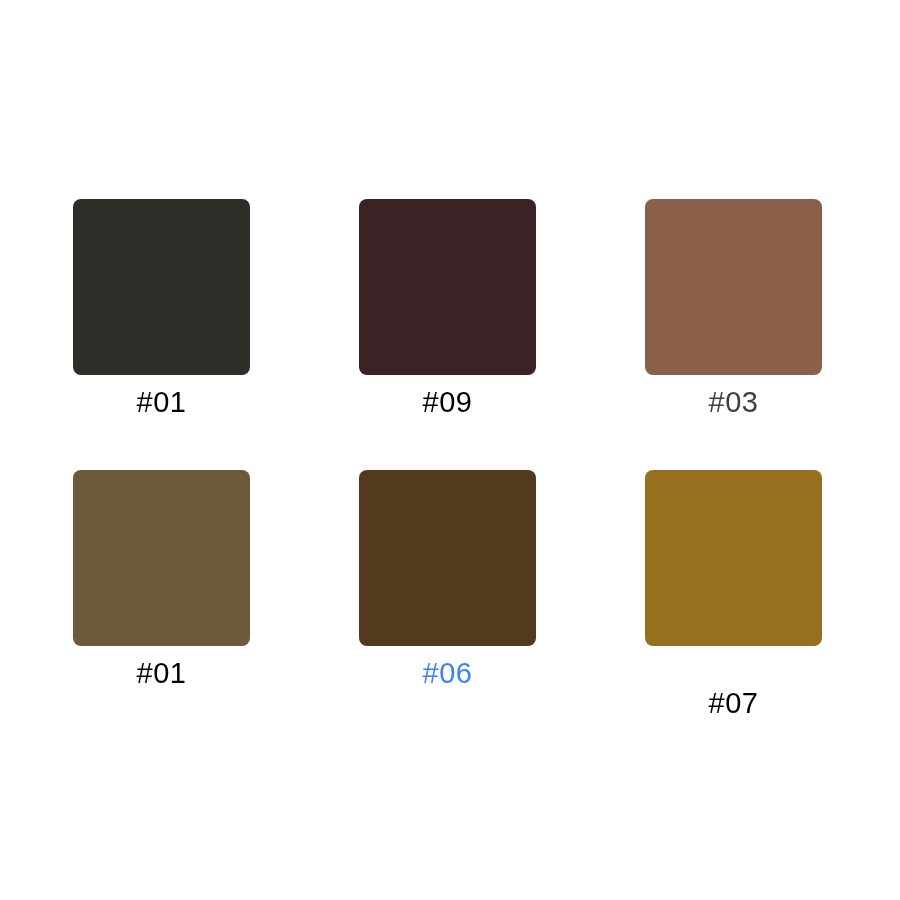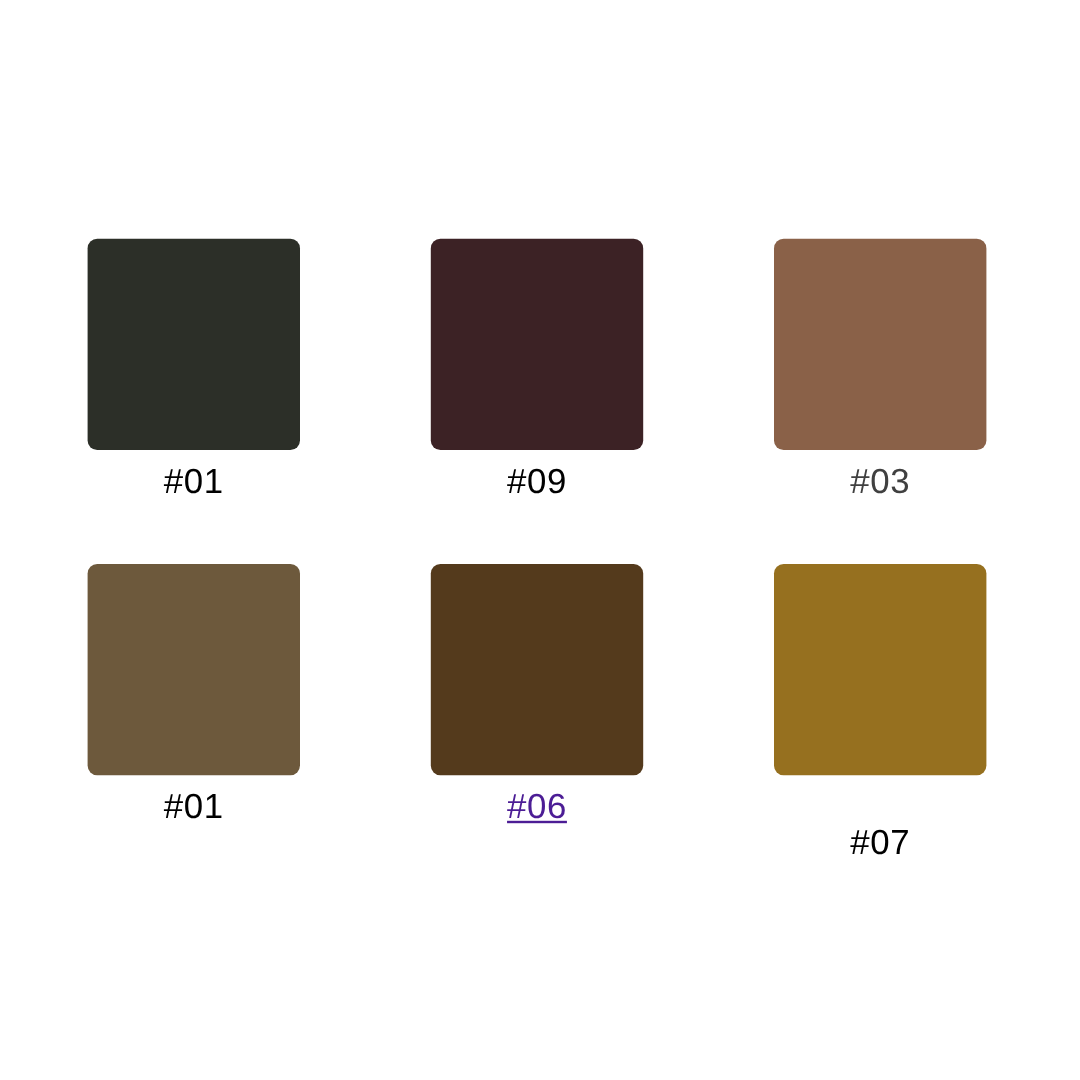--- a/index.html
+++ b/index.html
@@ -83,21 +83,21 @@
       <div class="swatch-label" style="color: #404040;">#03</div>
     </div>
 
     <div class="swatch-cell">
       <div class="swatch-chip" style="background: rgb(109, 89, 60); border-radius: 8px;"></div>
       <div class="swatch-label" style="color: rgb(0, 0, 0);">#01</div>
     </div>
 
     <div class="swatch-cell">
       <div class="swatch-chip" style="background: rgb(84, 58, 28); border-radius: 8px;"></div>
-      <div class="swatch-label" style="color: #4c1d95; text-decoration: underline;">#06</div>
+      <div class="swatch-label" style="color: #3b82f6;">#06</div>
     </div>
 
     <div class="swatch-cell">
       <div class="swatch-chip" style="background: rgb(150, 112, 31); border-radius: 8px;"></div>
       <div class="swatch-label" style="color: rgb(0, 0, 0); margin-top: 43px;">#07</div>
     </div>
 
   </div>
 </div>
 

